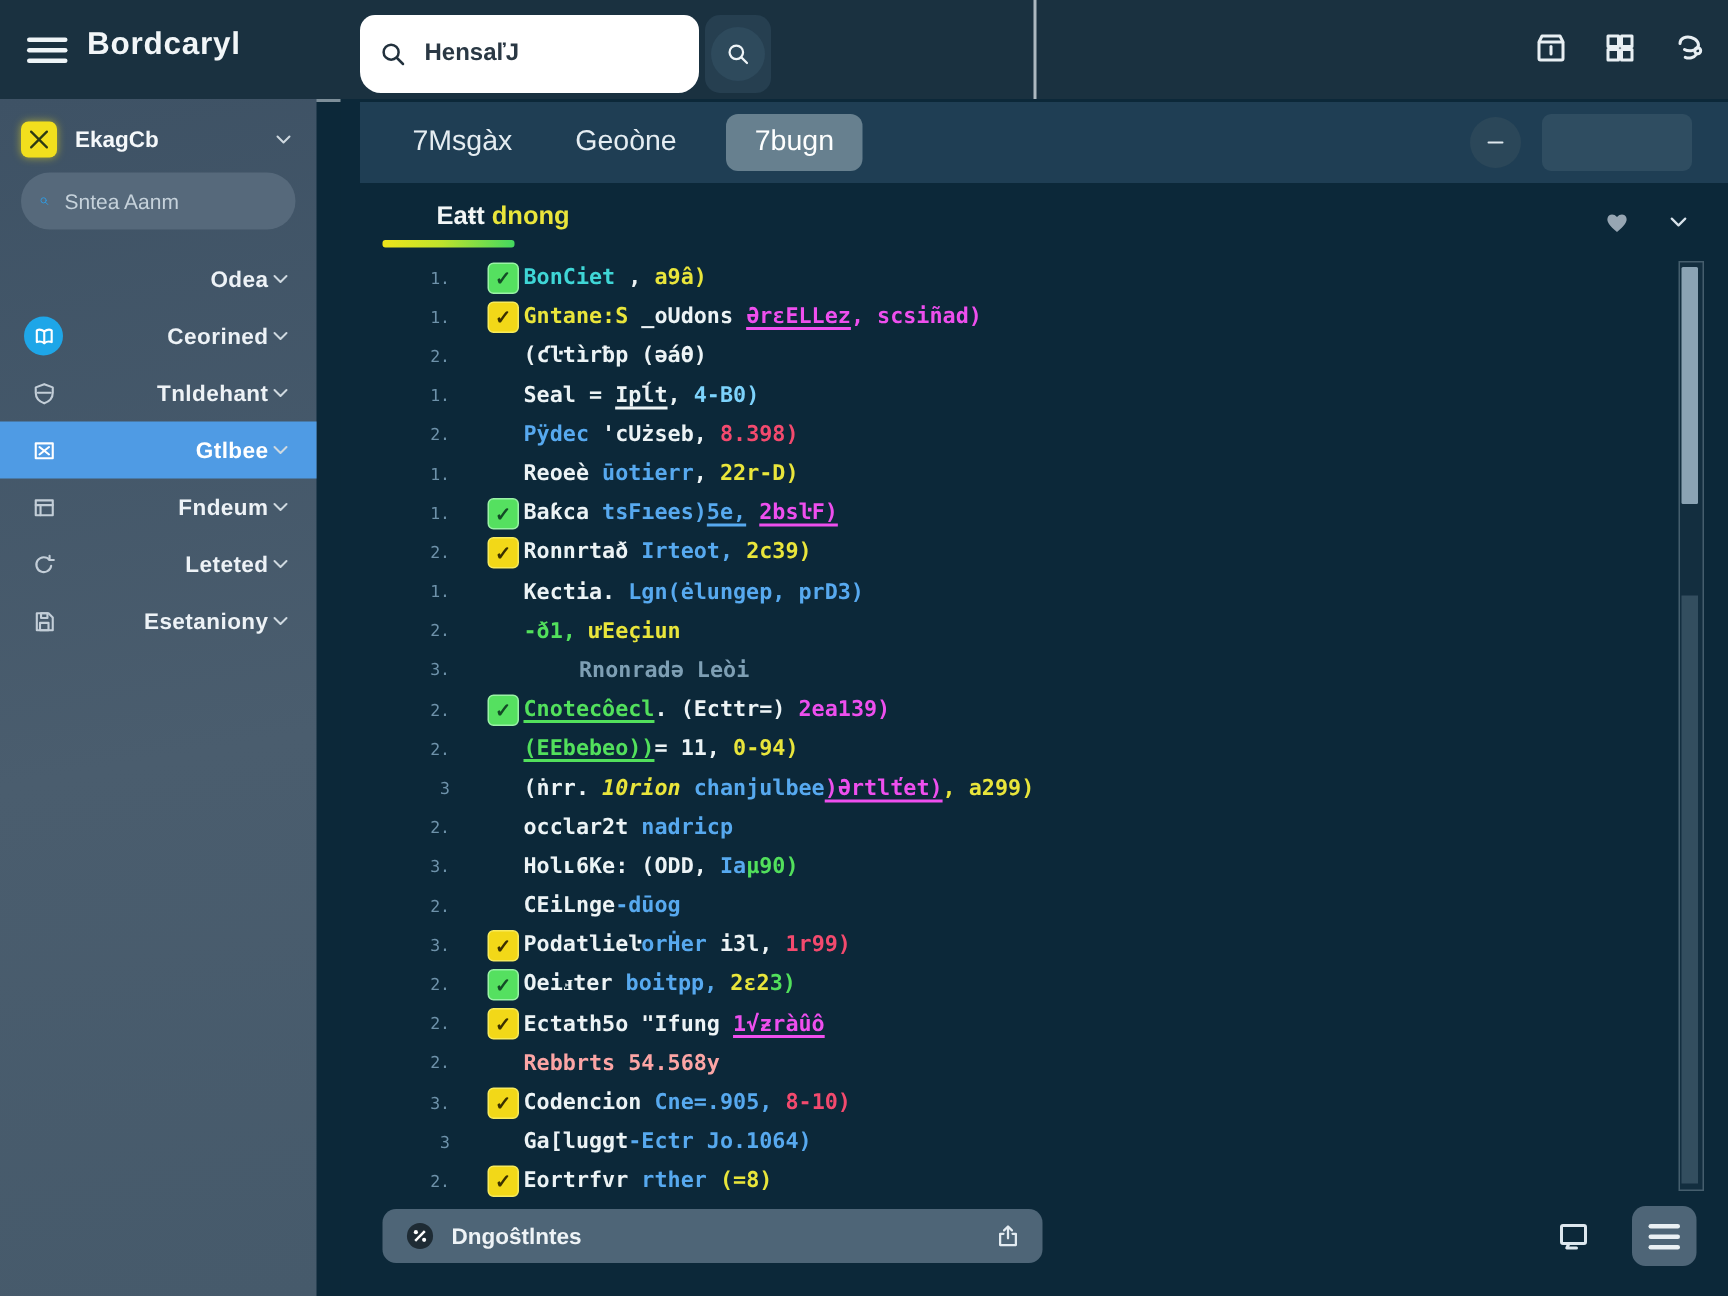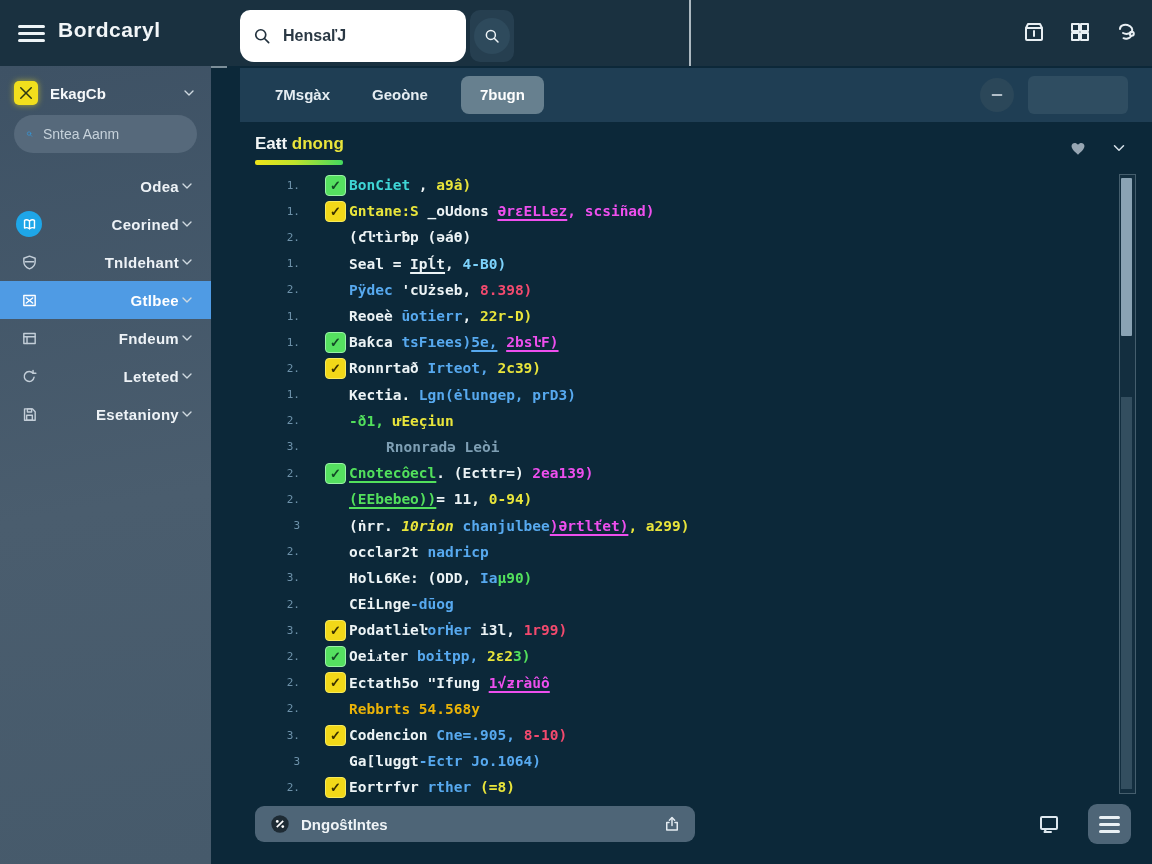--- a/index.html
+++ b/index.html
@@ -45,33 +45,33 @@
   .side-item.selected{background:#4f9be4;color:#ffffff;}
   .side-icon{width:26px;height:26px;display:flex;align-items:center;justify-content:center;margin-right:12px;}
   .side-icon.round-blue{background:#1ea6e8;border-radius:50%;color:#fff;}
   .side-label{font-size:15px;font-weight:700;color:#edf2f6;flex:1;letter-spacing:.3px;}
   .side-item.selected .side-label{color:#fff;}
 
   
   .main{position:absolute;left:227px;top:66px;width:925px;height:798px;background:#0c2839;}
   .tabrow{position:absolute;left:13px;top:2px;width:912px;height:54px;background:#1f3e54;
           display:flex;align-items:center;padding-left:14px;box-sizing:border-box;}
-  .tab{font-size:15px;font-weight:700;color:#e5edf2;padding:0 21px;height:54px;line-height:54px;
+  .tab{font-size:19px;font-weight:400;color:#e5edf2;padding:0 21px;height:54px;line-height:54px;
        cursor:pointer;position:relative;}
   .tab.active{background:#142c3b;}
   .tab.active::after{content:"";position:absolute;left:0;bottom:0;width:100%;height:4px;background:#3f8ef0;}
   .tab.button{background:#67808f;border-radius:8px;height:38px;line-height:38px;margin:8px 0 8px 12px;
        padding:0 19px;color:#fdfefe;}
   .tabrow-right{margin-left:auto;display:flex;align-items:center;margin-right:24px;gap:14px;}
   .minus-btn{width:34px;height:34px;border-radius:50%;background:#2b4759;color:#dfe8ee;display:flex;
        align-items:center;justify-content:center;cursor:pointer;}
   .small-input{width:96px;height:36px;background:#2f4d61;border:none;border-radius:6px;outline:none;}
 
   .content-header{position:absolute;left:28px;top:68px;}
-  .content-title{font-size:17px;font-weight:700;}
+  .content-title{font-size:17px;font-weight:700;margin-left:36px;}
   .title-w{color:#f2f6f6;} .title-y{color:#e9e53b;}
   .title-underline{width:88px;height:5px;border-radius:2px;margin-top:6px;
        background:linear-gradient(90deg,#efe41a 0%,#bfe32c 45%,#43d85f 100%);}
   .header-icons{position:absolute;top:72px;right:24px;display:flex;gap:22px;align-items:center;}
   .heart{color:#97a6b3;width:20px;height:20px;cursor:pointer;}
   .hdr-chev{color:#d7e2ea;width:18px;height:18px;cursor:pointer;}
 
   
   .code-area{position:absolute;left:0;top:106px;width:888px;height:630px;overflow:hidden;}
   .cline{display:flex;align-items:center;height:26.2px;padding-left:30px;}
@@ -433,21 +433,21 @@
         <div class="cline">
           <span class="lnum">2.</span>
           <span class="cbslot">
             <span class="cbox yellow">✓</span>
           </span>
           <span class="ctext"><span style="color: rgb(236, 243, 245);">Ectath5o </span><span style="color: rgb(236, 243, 245);">"Ifung </span><span class="u" style="color: rgb(238, 79, 238);">1√ƶràûô</span></span>
         </div>
         <div class="cline">
           <span class="lnum">2.</span>
           <span class="cbslot"></span>
-          <span class="ctext"><span style="color: #eab308;">Rebbrts 54.568y</span></span>
+          <span class="ctext"><span style="color: #fca5a5;">Rebbrts 54.568y</span></span>
         </div>
         <div class="cline">
           <span class="lnum">3.</span>
           <span class="cbslot">
             <span class="cbox yellow">✓</span>
           </span>
           <span class="ctext"><span style="color: rgb(236, 243, 245);">Codencion </span><span style="color: rgb(87, 169, 239);">Cne=.905, </span><span style="color: rgb(243, 74, 110);">8-10)</span></span>
         </div>
         <div class="cline">
           <span class="lnum">3</span>

